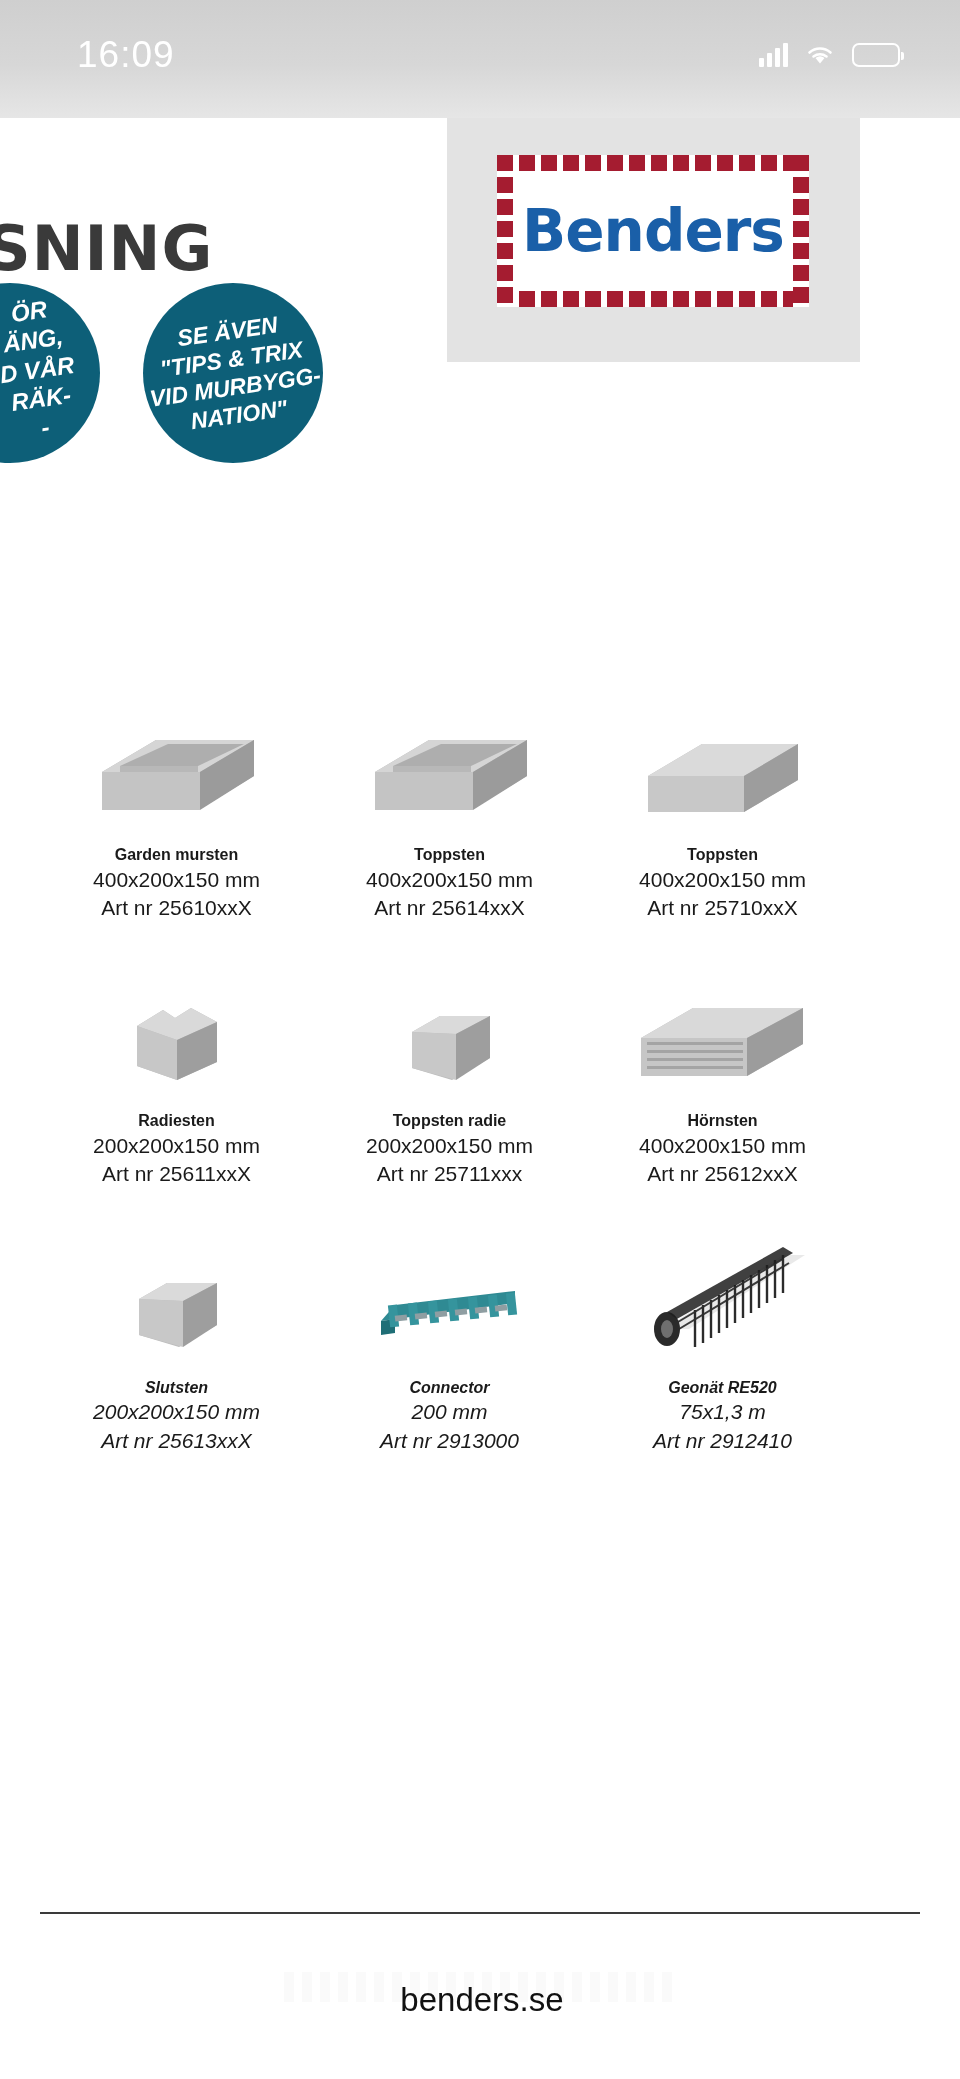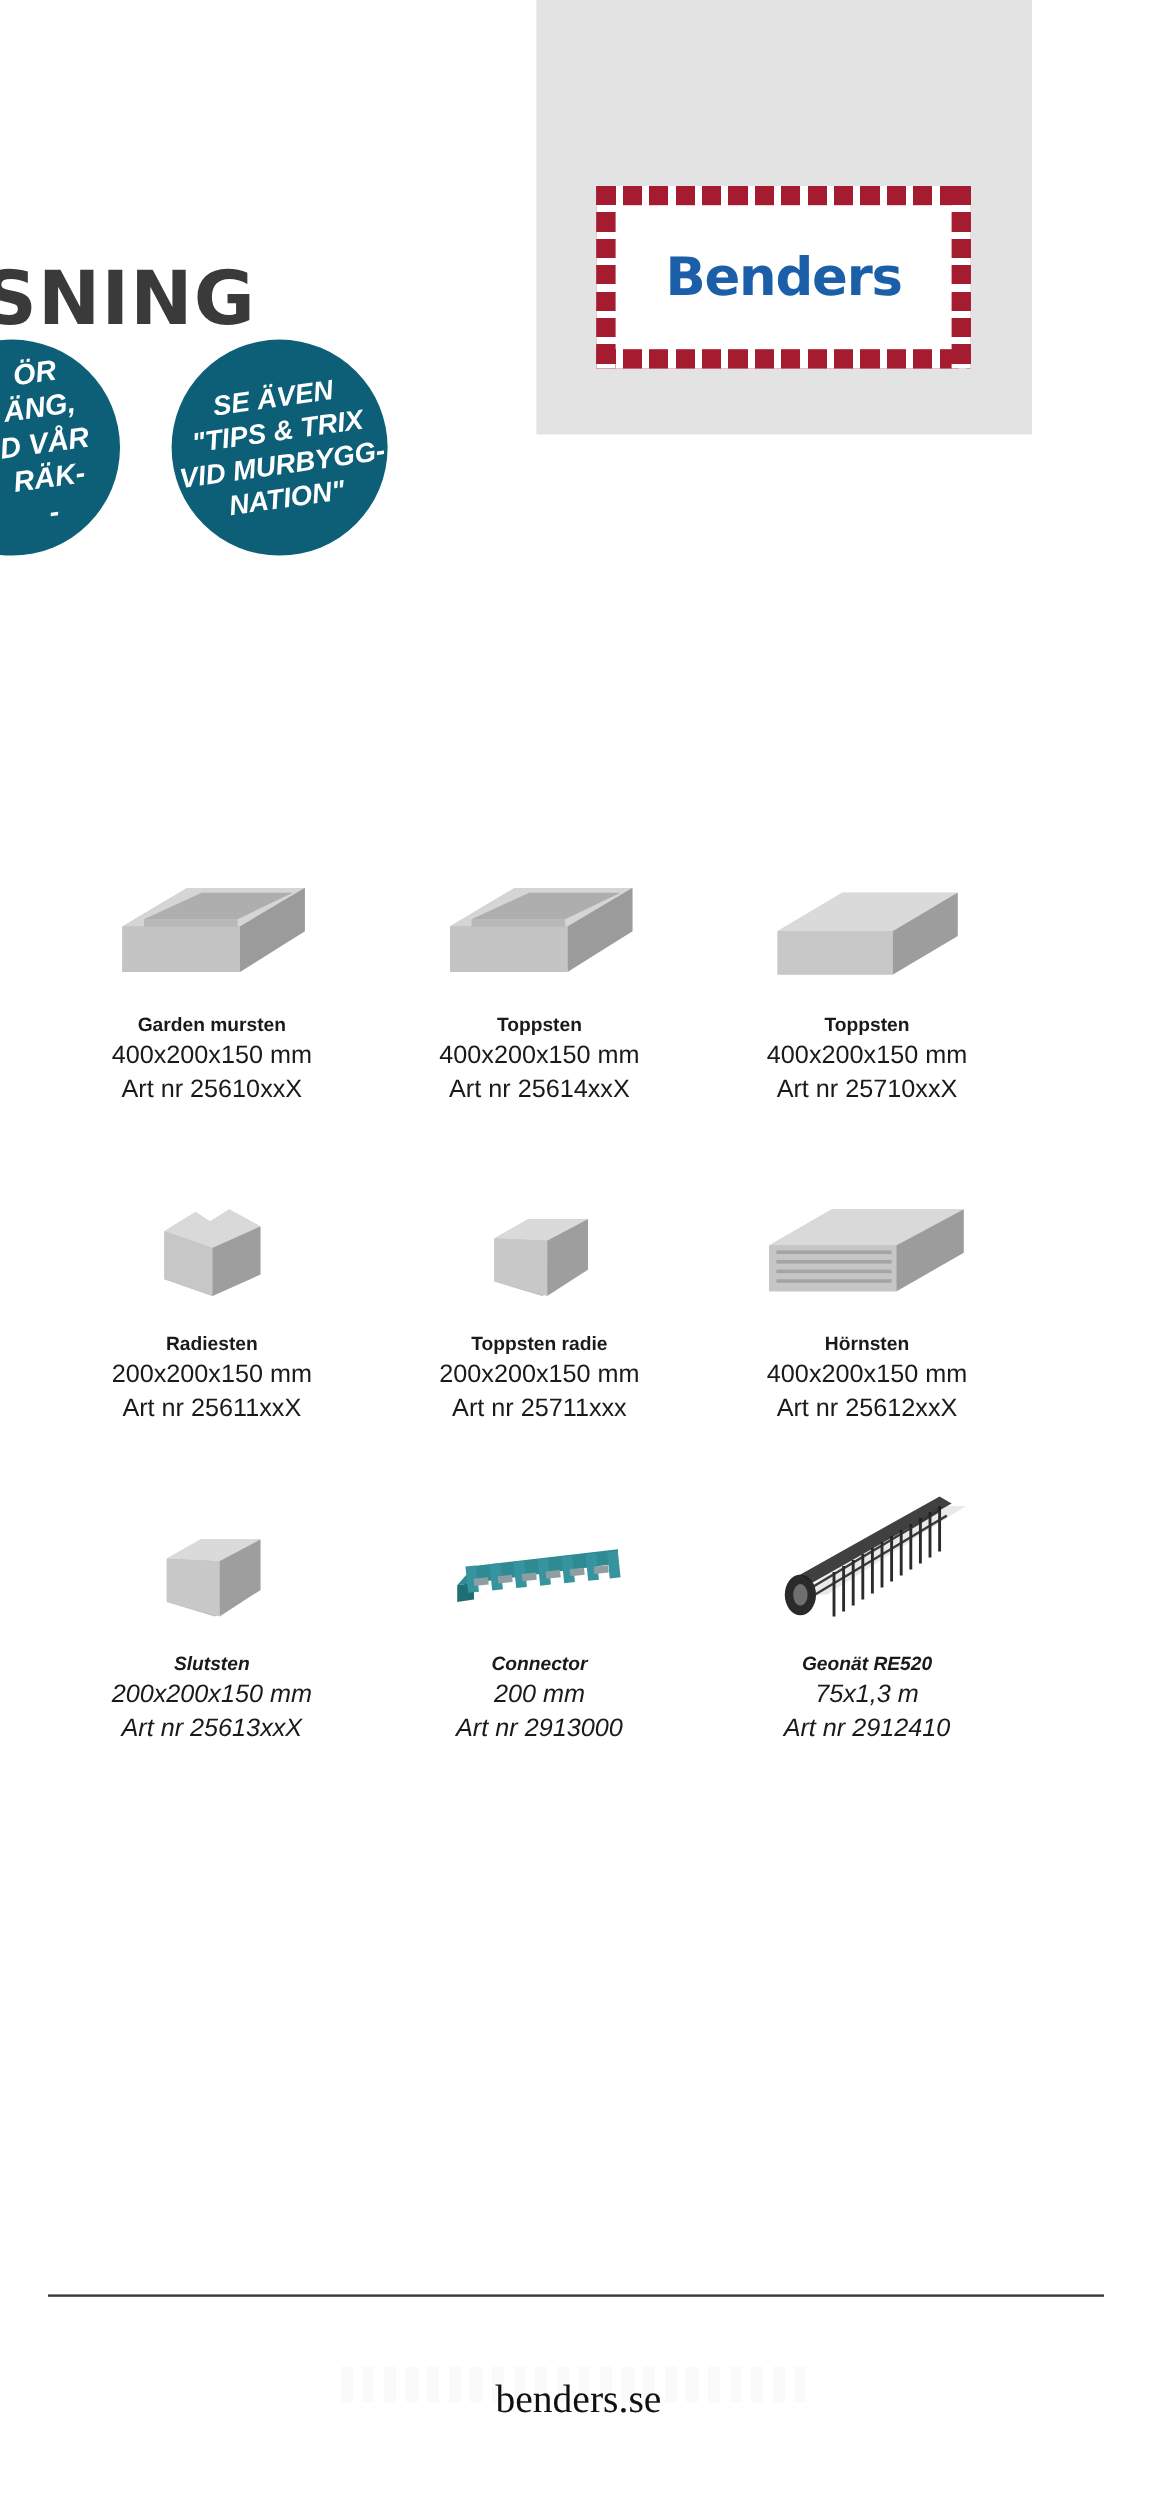--- a/index.html
+++ b/index.html
@@ -107,21 +107,21 @@
     opacity: 0;
   }
   .logo-inner-frame {
     position: absolute;
     inset: 0;
     border: 4px solid #ffffff;
     pointer-events: none;
   }
   .logo-text {
     color: #1a5fa8;
-    font-size: 44px;
+    font-size: 58px;
     font-weight: bold;
     letter-spacing: -1px;
     font-family: "DejaVu Sans", sans-serif;
   }
   .brick-strip {
     position: absolute;
     background: repeating-linear-gradient(to right, #a51c30 0 16px, #ffffff 16px 22px);
   }
   .brick-strip.vert {
     background: repeating-linear-gradient(to bottom, #a51c30 0 16px, #ffffff 16px 22px);
@@ -238,21 +238,21 @@
     background: rgba(255,255,255,0.82);
     border-radius: 6px;
     display: flex;
     align-items: center;
     justify-content: center;
     z-index: 20;
   }
   .url-text {
     font-size: 33px;
     color: #111111;
-    font-family: Liberation Serif, serif;
+    font-family: Liberation Sans, sans-serif;
   }
   .wm-dashes {
     position: absolute;
     left: 284px;
     top: 1972px;
     width: 396px;
     height: 30px;
     opacity: 0.22;
     background:
       repeating-linear-gradient(to right, #777 0 10px, transparent 10px 18px);
@@ -474,14 +474,33 @@
     </div>
 
     <div class="footer-rule"></div>
 
     <div class="wm-dashes"></div>
     <div class="url-overlay">
       <span class="url-text">benders.se</span>
     </div>
   </div>
 
+  <div class="statusbar">
+    <div class="status-time">16:09</div>
+    <div class="status-right">
+      <span class="signal-bars">
+        <i></i>
+          <i></i>
+          <i></i>
+          <i></i>
+      </span>
+      <span class="wifi-icon">
+        <svg width="28" height="22" viewBox="0 0 28 22">
+          <path d="M14 19.5 L9.5 14 A7 7 0 0 1 18.5 14 Z" fill="#ffffff"></path>
+          <path d="M3.5 8.5 A16 16 0 0 1 24.5 8.5" stroke="#ffffff" stroke-width="2.6" fill="none" stroke-linecap="round"></path>
+          <path d="M7.5 12.5 A11 11 0 0 1 20.5 12.5" stroke="#ffffff" stroke-width="2.6" fill="none" stroke-linecap="round"></path>
+        </svg>
+      </span>
+      <span class="battery-icon"></span>
+    </div>
+  </div>
 
 </div>
 
 </body></html>

